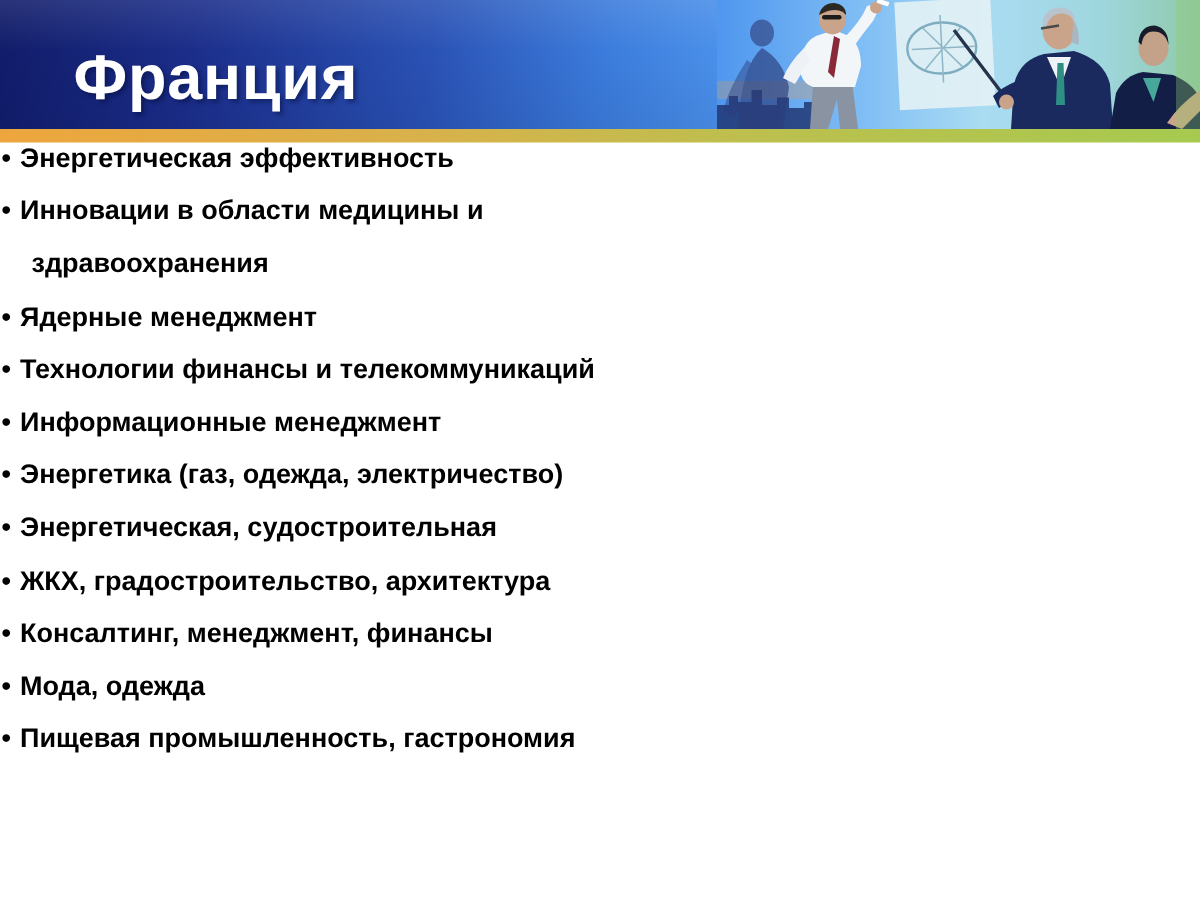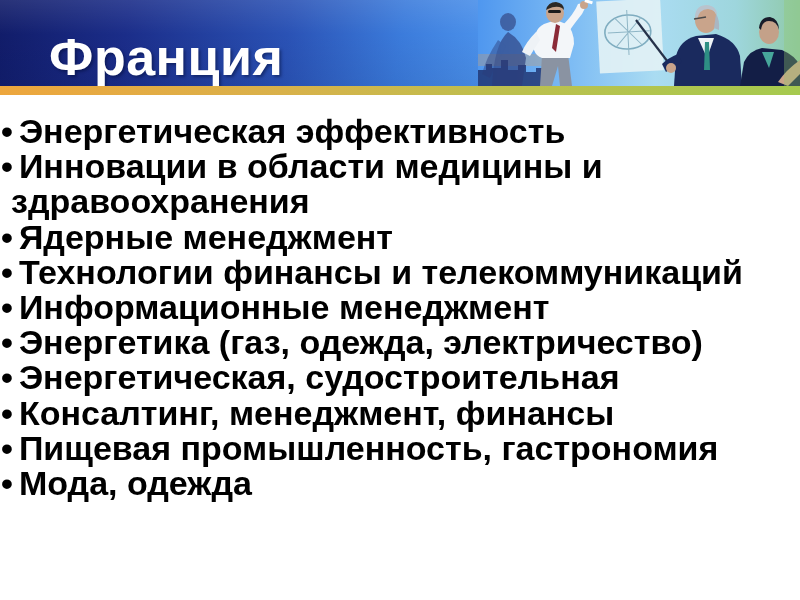--- a/index.html
+++ b/index.html
@@ -18,43 +18,43 @@
       #3b7bdb 50%,
       var(--header-grad-right,#4f97ef) 63%,
       #5ea6f2 100%);
   }
   .hdr::after{
     content:"";position:absolute;inset:0;pointer-events:none;
     background:linear-gradient(to bottom,rgba(255,255,255,.10),rgba(255,255,255,0) 40%,rgba(0,10,60,.08) 100%);
   }
   .title{
     position:absolute;left:49px;top:31px;z-index:3;
-    font-size:52px;line-height:1;letter-spacing:.5px;
+    font-size:42px;line-height:1;letter-spacing:.5px;
     color:var(--title-color,#fff);
     text-shadow:2px 2px 3px rgba(0,10,50,.45);
     white-space:nowrap;
   }
   .photo{position:absolute;top:0;right:0;width:322px;height:86px;z-index:2;}
   .photo svg{display:block;width:100%;height:100%;}
   .rule{
     position:absolute;top:86px;left:0;width:800px;height:9px;z-index:4;
     background:linear-gradient(to right,
       var(--rule-grad-left,#eda63d) 0%,
       #d9b14a 35%,
       #bdbf4e 62%,
       var(--rule-grad-right,#a6ca4f) 100%);
   }
   .list{
-    position:absolute;left:1px;top:114px;right:0;
-    font-size:34px;line-height:35.2px;
+    position:absolute;left:1px;top:88px;right:0;
+    font-size:18px;line-height:35.2px;
     color:var(--text-color,#000);
   }
   .line{white-space:nowrap;}
   .bullet{margin-right:6px;}
-  .cont{padding-left:10px;}
+  .cont{padding-left:20px;}
 </style>
 </head>
 <body>
 
 <div class="slide">
 
   <div class="hdr">
     <div class="photo">
       <svg viewBox="0 0 322 86" preserveAspectRatio="none">
         <defs>
@@ -137,23 +137,26 @@
     <div class="item">
       <div class="line"><span class="bullet">•</span><span>Информационные менеджмент</span></div>
     </div>
     <div class="item">
       <div class="line"><span class="bullet">•</span><span>Энергетика (газ, одежда, электричество)</span></div>
     </div>
     <div class="item">
       <div class="line"><span class="bullet">•</span><span>Энергетическая, судостроительная</span></div>
     </div>
     <div class="item">
+      <div class="line"><span class="bullet">•</span><span>ЖКХ, градостроительство, архитектура</span></div>
+    </div>
+    <div class="item">
       <div class="line"><span class="bullet">•</span><span>Консалтинг, менеджмент, финансы</span></div>
     </div>
     <div class="item">
-      <div class="line"><span class="bullet">•</span><span>Пищевая промышленность, гастрономия</span></div>
+      <div class="line"><span class="bullet">•</span><span>Мода, одежда</span></div>
     </div>
     <div class="item">
-      <div class="line"><span class="bullet">•</span><span>Мода, одежда</span></div>
+      <div class="line"><span class="bullet">•</span><span>Пищевая промышленность, гастрономия</span></div>
     </div>
   </div>
 
 </div>
 
 </body></html>

